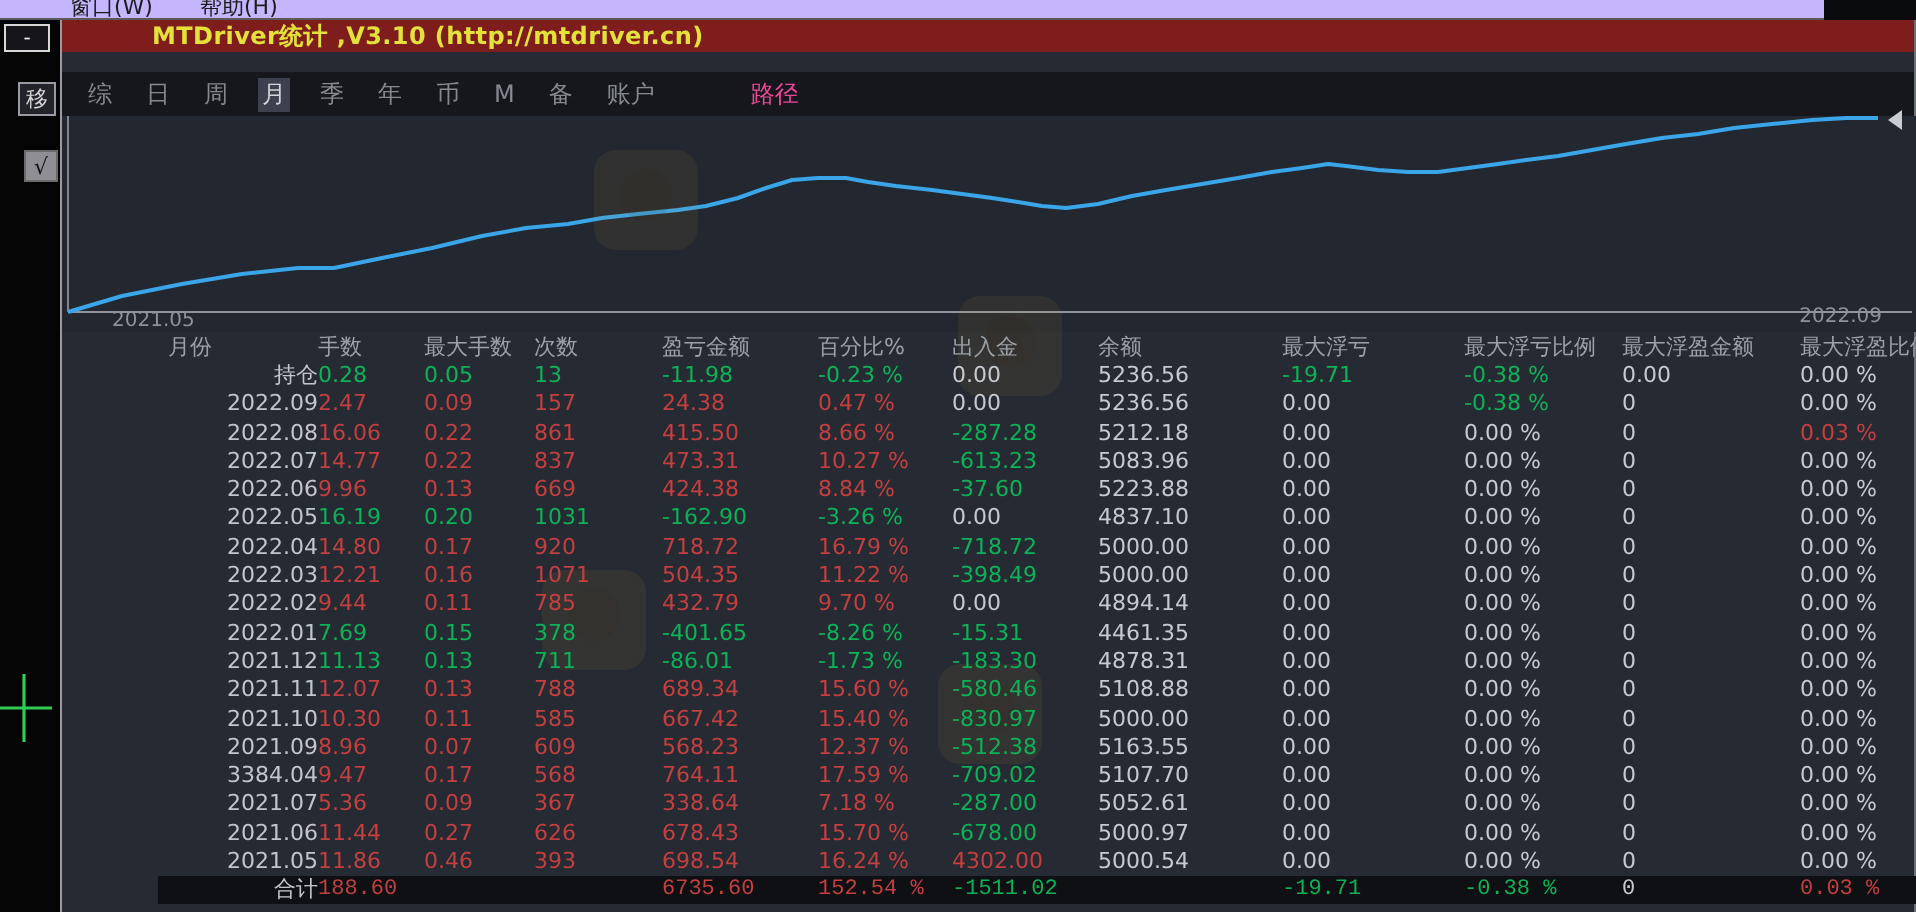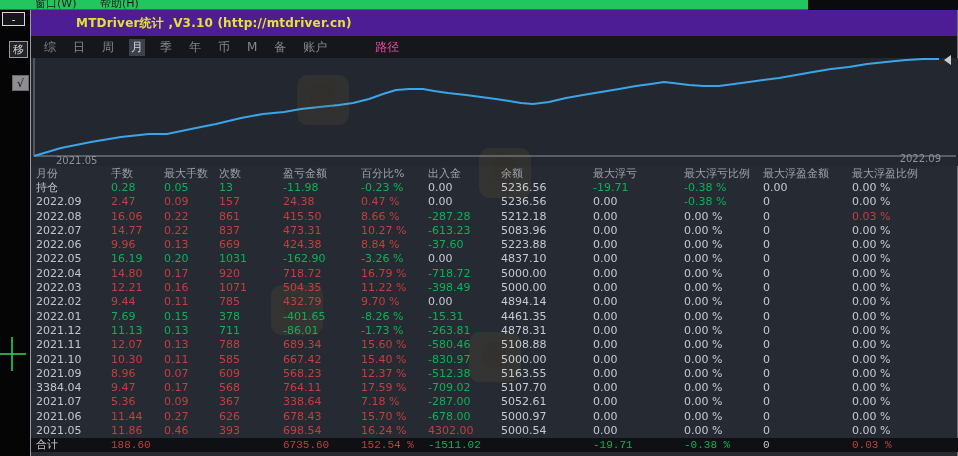--- a/index.html
+++ b/index.html
@@ -1,39 +1,39 @@
 <!DOCTYPE html>
 <html><head>
 <meta charset="utf-8">
 <style>
   * { margin:0; padding:0; box-sizing:border-box; }
   html,body { width:958px; height:456px; overflow:hidden; background:#101216;
               font-family:"DejaVu Sans","Liberation Sans",sans-serif; }
   #stage { position:relative; width:958px; height:456px; background:#0a0b0d; }
 
   
-  #menustrip { position:absolute; left:0; top:0; width:808px; height:10px;
-               background:#22c55e; overflow:hidden; border-bottom:1px solid #5a5a5a; }
+  #menustrip { position:absolute; left:0; top:0; width:912px; height:10px;
+               background:#c4b5fd; overflow:hidden; border-bottom:1px solid #5a5a5a; }
   #menustrip .mitem { position:absolute; top:-4px; color:#1c1c1c; font-size:11px; }
 
   
   #leftstrip { position:absolute; left:0; top:10px; width:30px; height:446px; background:#050506; }
   .sq-btn { position:absolute; display:flex; align-items:center; justify-content:center;
             font-size:10px; cursor:default; }
   #min-btn   { left:2px;  top:2px;  width:23px; height:14px; border:1px solid #d8d8d8; background:#16161a; color:#eee; }
   #move-btn  { left:9px;  top:31px; width:19px; height:17px; border:1px solid #9a9aa2; background:#23232a; color:#d8d8d8; font-size:11px; }
   #check-btn { left:12px; top:65px; width:17px; height:16px; border:1px solid #6a6a6a; background:#8f8f93; color:#121212; font-size:11px; }
   #crosshair { position:absolute; left:0; top:325px; }
 
   
   #main { position:absolute; left:30px; top:10px; width:928px; height:446px;
           background:#262a32; border-left:1px solid #9a9aa0; border-right:1px solid #6b6f76; }
 
-  #titlebar { position:absolute; left:0; top:0; width:100%; height:26px; background:#4c1d95;
-              display:flex; align-items:center; }
+  #titlebar { position:absolute; left:0; top:0; width:100%; height:16px; background:#7f1d1d;
+              display:flex; }
   #title { color:#e2e23a; font-size:12px; font-weight:bold; padding-left:45px; letter-spacing:.2px; }
 
   #toolbar { position:absolute; left:0; top:26px; width:100%; height:22px; background:#15171c;
              display:flex; align-items:center; font-size:12px; color:#858890; }
   #tabs { display:flex; align-items:center; gap:13px; padding-left:11px; }
   .tab { padding:1px 2px; line-height:15px; }
   .tab.active { background:#3c414d; color:#d2d5da; }
   #path-label { margin-left:46px; color:#ec4899; }
 
   
@@ -47,24 +47,24 @@
                   border-right:7px solid #c9ccd2; }
 
   
   .wm { position:absolute; width:52px; height:50px; border-radius:11px;
         background:radial-gradient(circle at 50% 45%, rgba(120,85,25,.30) 0 34%, rgba(190,150,60,.16) 35% 100%);
         opacity:.55; pointer-events:none; }
 
   
   #table { position:absolute; left:0; top:156px; width:928px; height:290px; font-size:11px; }
   .trow, #thead { display:grid; height:14.3px; align-items:center; padding-left:5px;
-    grid-template-columns:75px 53px 55px 64px 78px 67px 73px 92px 91px 79px 89px 1fr; }
+    grid-template-columns:75px 53px 55px 64px 78px 67px 73px 92px 91px 79px 89px 1fr;margin-left:48px; }
   .cell { white-space:nowrap; overflow:hidden; }
   .c-h { color:#9ba1a8; }
-  .c-m { color:#c2c6cc; }
+  .c-m { color:#c2c6cc;text-align:right; }
   .c-w { color:#c6cad0; }
   .c-r { color:#c43f3f; }
   .c-g { color:#0cb257; }
   .trow.total { background:#0e1013;font-family:Liberation Mono, monospace; }
 </style>
 </head>
 <body>
 
 <div id="stage">
 
@@ -277,21 +277,21 @@
             <div class="cell c-w">0</div>
             <div class="cell c-w">0.00 %</div>
           </div>
           <div class="trow">
             <div class="cell c-m">2021.12</div>
             <div class="cell c-g">11.13</div>
             <div class="cell c-g">0.13</div>
             <div class="cell c-g">711</div>
             <div class="cell c-g">-86.01</div>
             <div class="cell c-g">-1.73 %</div>
-            <div class="cell c-g">-263.81</div>
+            <div class="cell c-g">-183.30</div>
             <div class="cell c-w">4878.31</div>
             <div class="cell c-w">0.00</div>
             <div class="cell c-w">0.00 %</div>
             <div class="cell c-w">0</div>
             <div class="cell c-w">0.00 %</div>
           </div>
           <div class="trow">
             <div class="cell c-m">2021.11</div>
             <div class="cell c-r">12.07</div>
             <div class="cell c-r">0.13</div>

